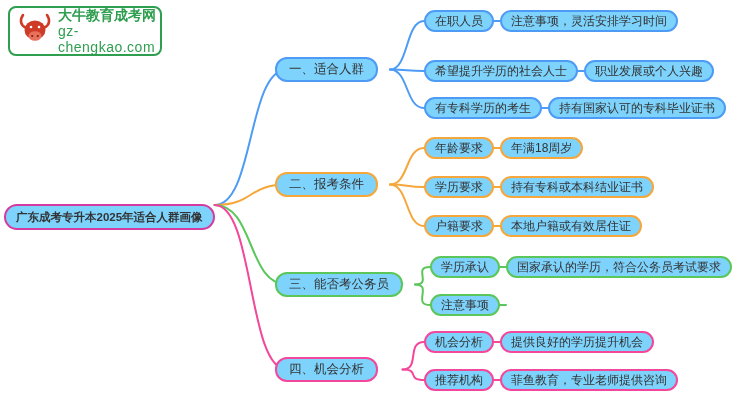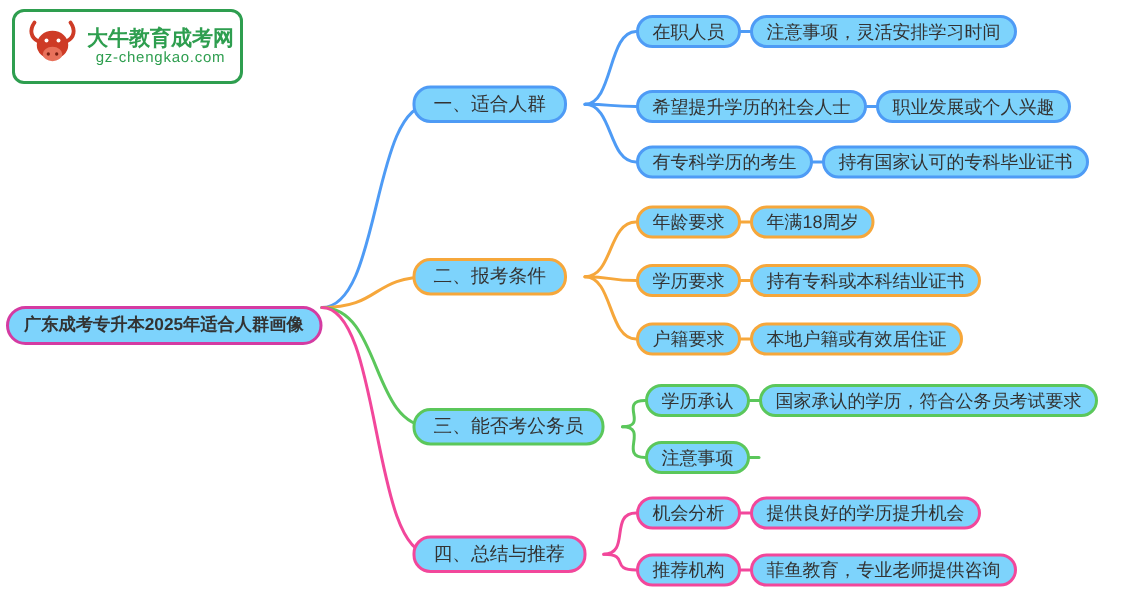--- a/index.html
+++ b/index.html
@@ -26,21 +26,21 @@
     border-radius:11px;font-size:12px;
   }
   
   .logo{
     position:absolute;left:8px;top:6px;width:154px;height:50px;box-sizing:border-box;
     border:2px solid #2E9E4F;border-radius:8px;background:#fff;
     display:flex;align-items:center;padding:2px 8px;gap:6px;z-index:3;cursor:pointer;
   }
   .logo-text{display:flex;flex-direction:column;align-items:center;line-height:1.15;}
   .logo-title{font-size:14px;font-weight:bold;color:#2E9E4F;white-space:nowrap;}
-  .logo-subtitle{font-size:10px;color:#2E9E4F;letter-spacing:.5px;}
+  .logo-subtitle{font-size:14px;color:#2E9E4F;letter-spacing:.5px;}
 </style>
 </head>
 <body>
 
 <div id="canvas">
 
   <svg id="connector-svg">
       <path d="M 214.59375 205 C 254.4171875 205, 247.1765625 69.5, 287 69.5" stroke="#4E9BF5" stroke-width="2" fill="none" stroke-linecap="round"></path>
       <path d="M 390 69.5 C 408.7 69.5, 405.3 21, 424 21" stroke="#4E9BF5" stroke-width="2" fill="none" stroke-linecap="round"></path>
       <path d="M 494 21 L 500 21" stroke="#4E9BF5" stroke-width="2" fill="none" stroke-linecap="round"></path>
@@ -118,21 +118,21 @@
 
   <div class="node branch-node" id="branch-2" style="top: 272px; border-color: rgb(91, 199, 91);">三、能否考公务员</div>
   <div class="leaf-row" style="left:430px;top:256px">
     <div class="node" style="border-color: rgb(91, 199, 91);">学历承认</div>
     <div class="node" style="border-color: rgb(91, 199, 91);">国家承认的学历，符合公务员考试要求</div>
   </div>
   <div class="leaf-row" style="left:430px;top:294px">
     <div class="node" style="border-color: rgb(91, 199, 91);">注意事项</div>
   </div>
 
-  <div class="node branch-node" id="branch-3" style="top: 357px; border-color: rgb(242, 71, 155);">四、总结与推荐</div>
+  <div class="node branch-node" id="branch-3" style="top: 357px; border-color: rgb(242, 71, 155);">四、机会分析</div>
   <div class="leaf-row" style="left:424px;top:331px">
     <div class="node" style="border-color: rgb(242, 71, 155);">机会分析</div>
     <div class="node" style="border-color: rgb(242, 71, 155);">提供良好的学历提升机会</div>
   </div>
   <div class="leaf-row" style="left:424px;top:369px">
     <div class="node" style="border-color: rgb(242, 71, 155);">推荐机构</div>
     <div class="node" style="border-color: rgb(242, 71, 155);">菲鱼教育，专业老师提供咨询</div>
   </div>
 
 </div>

